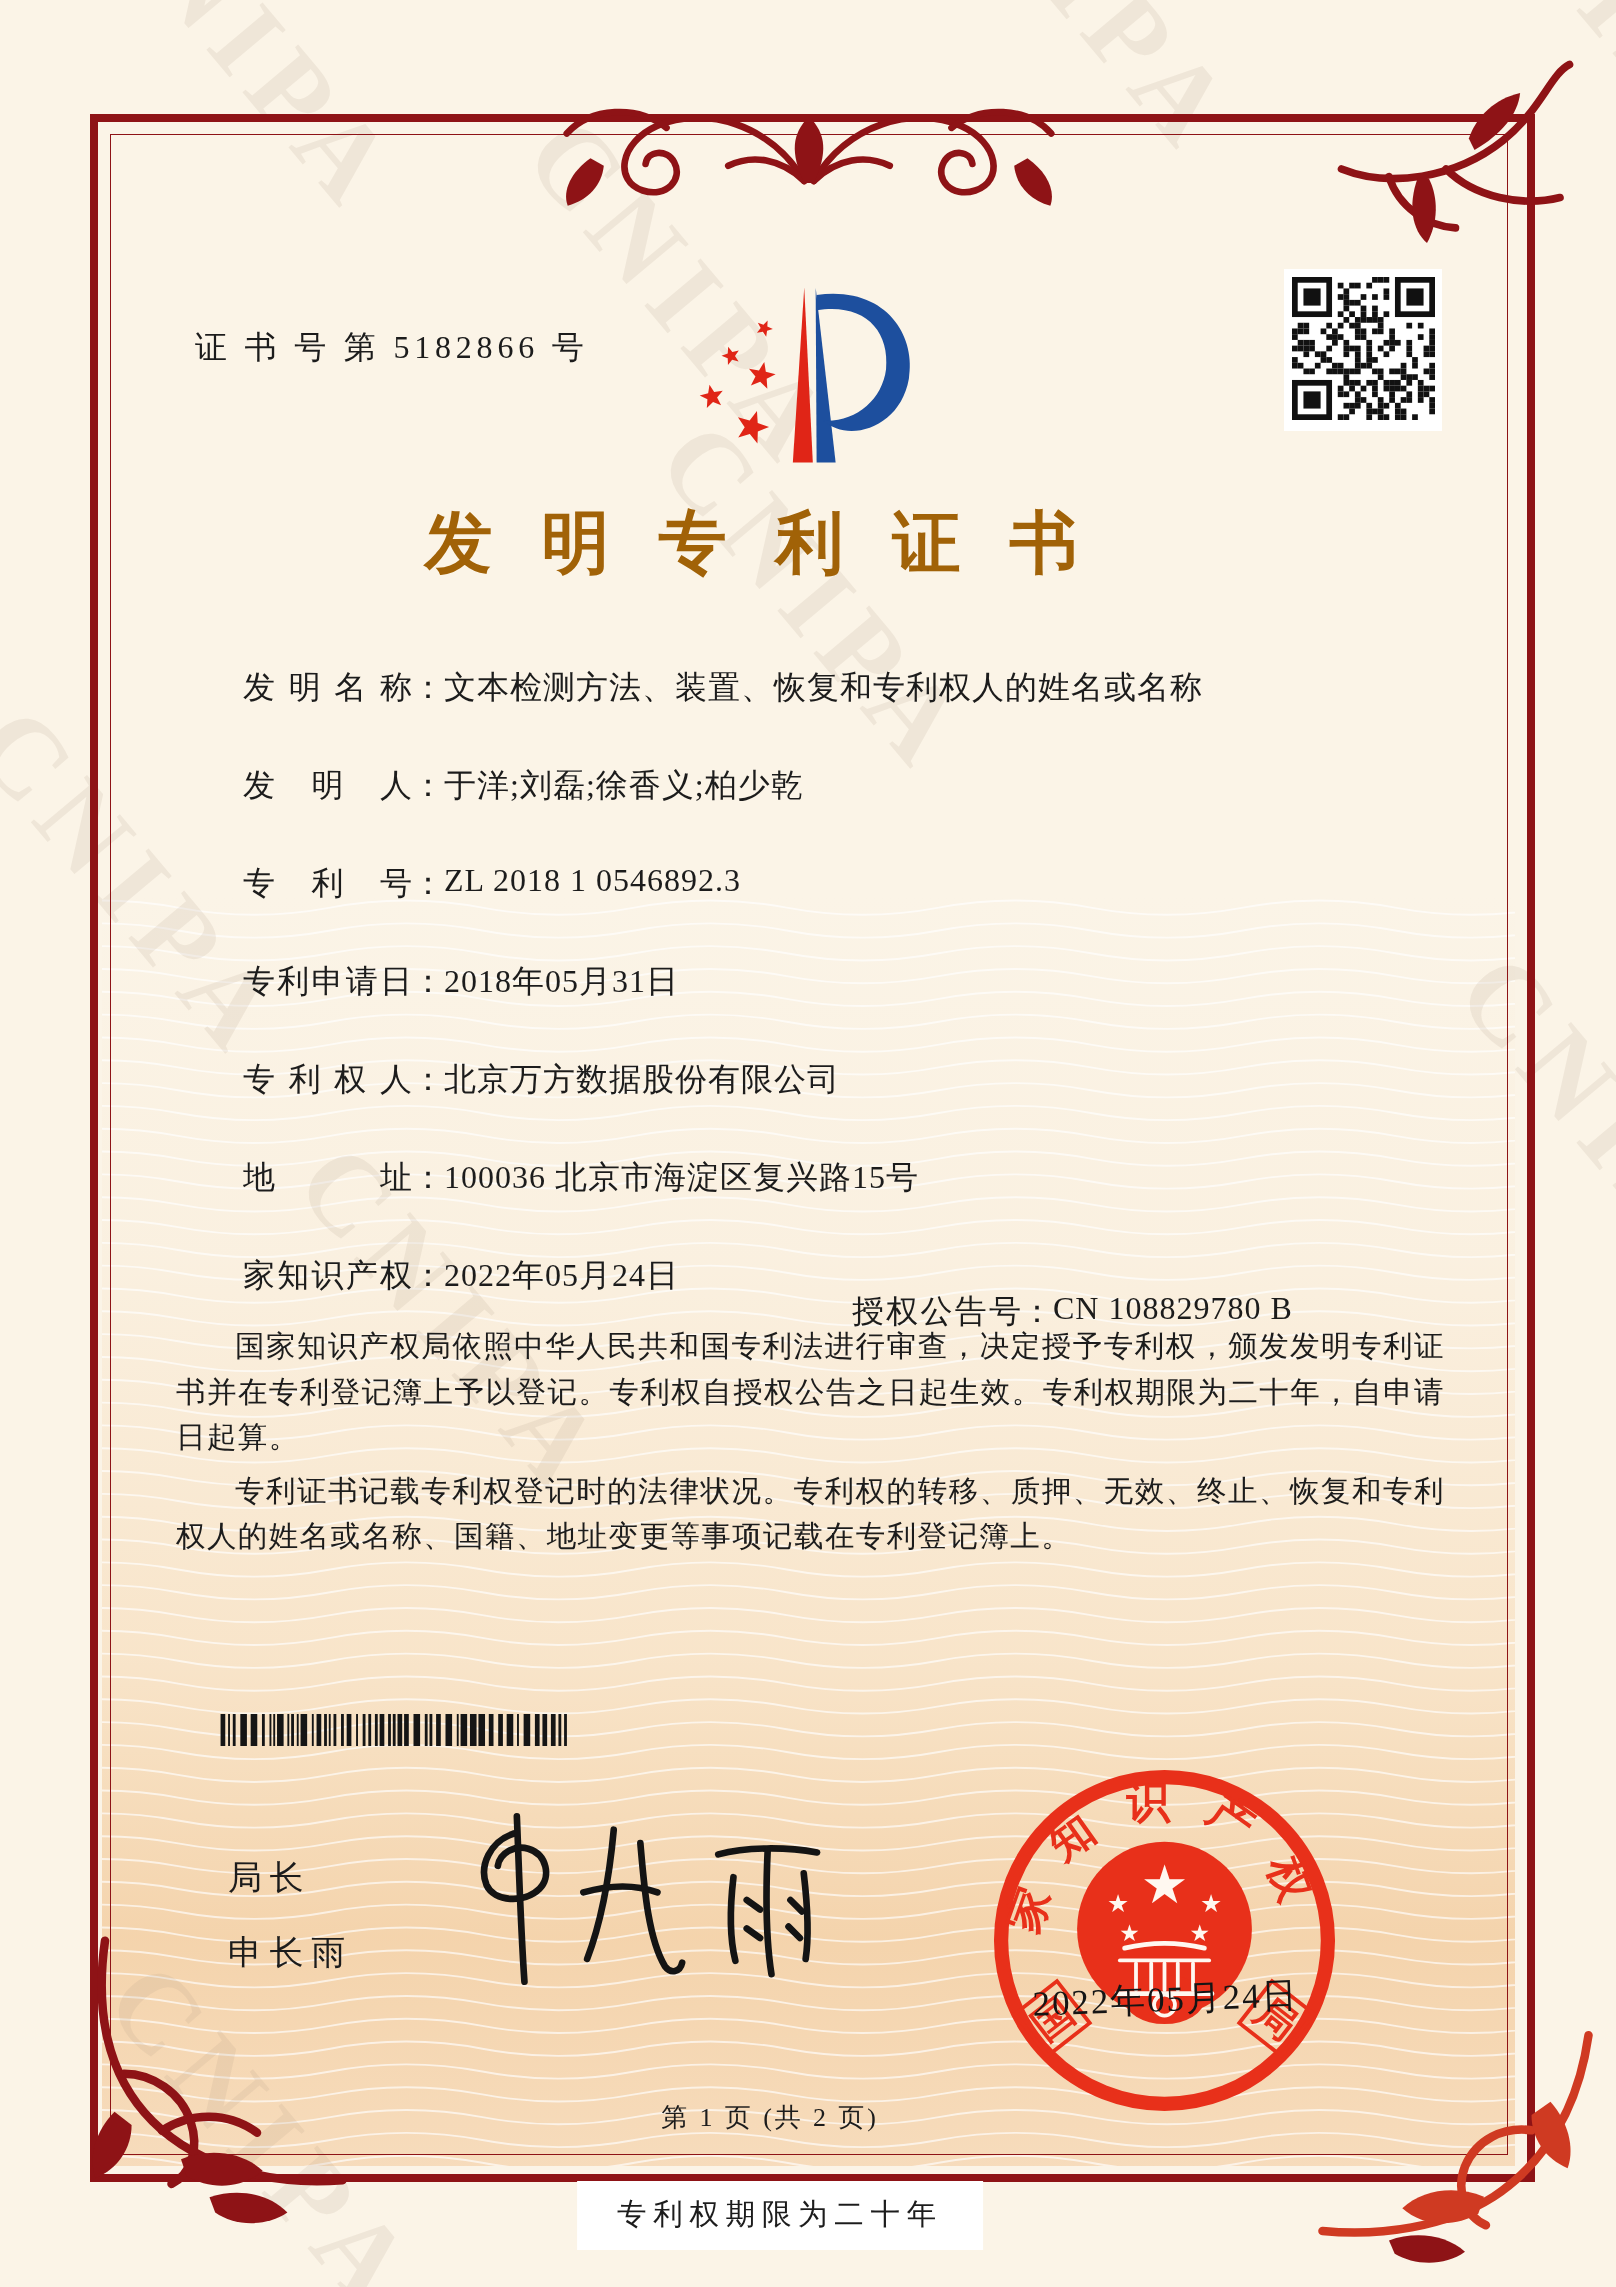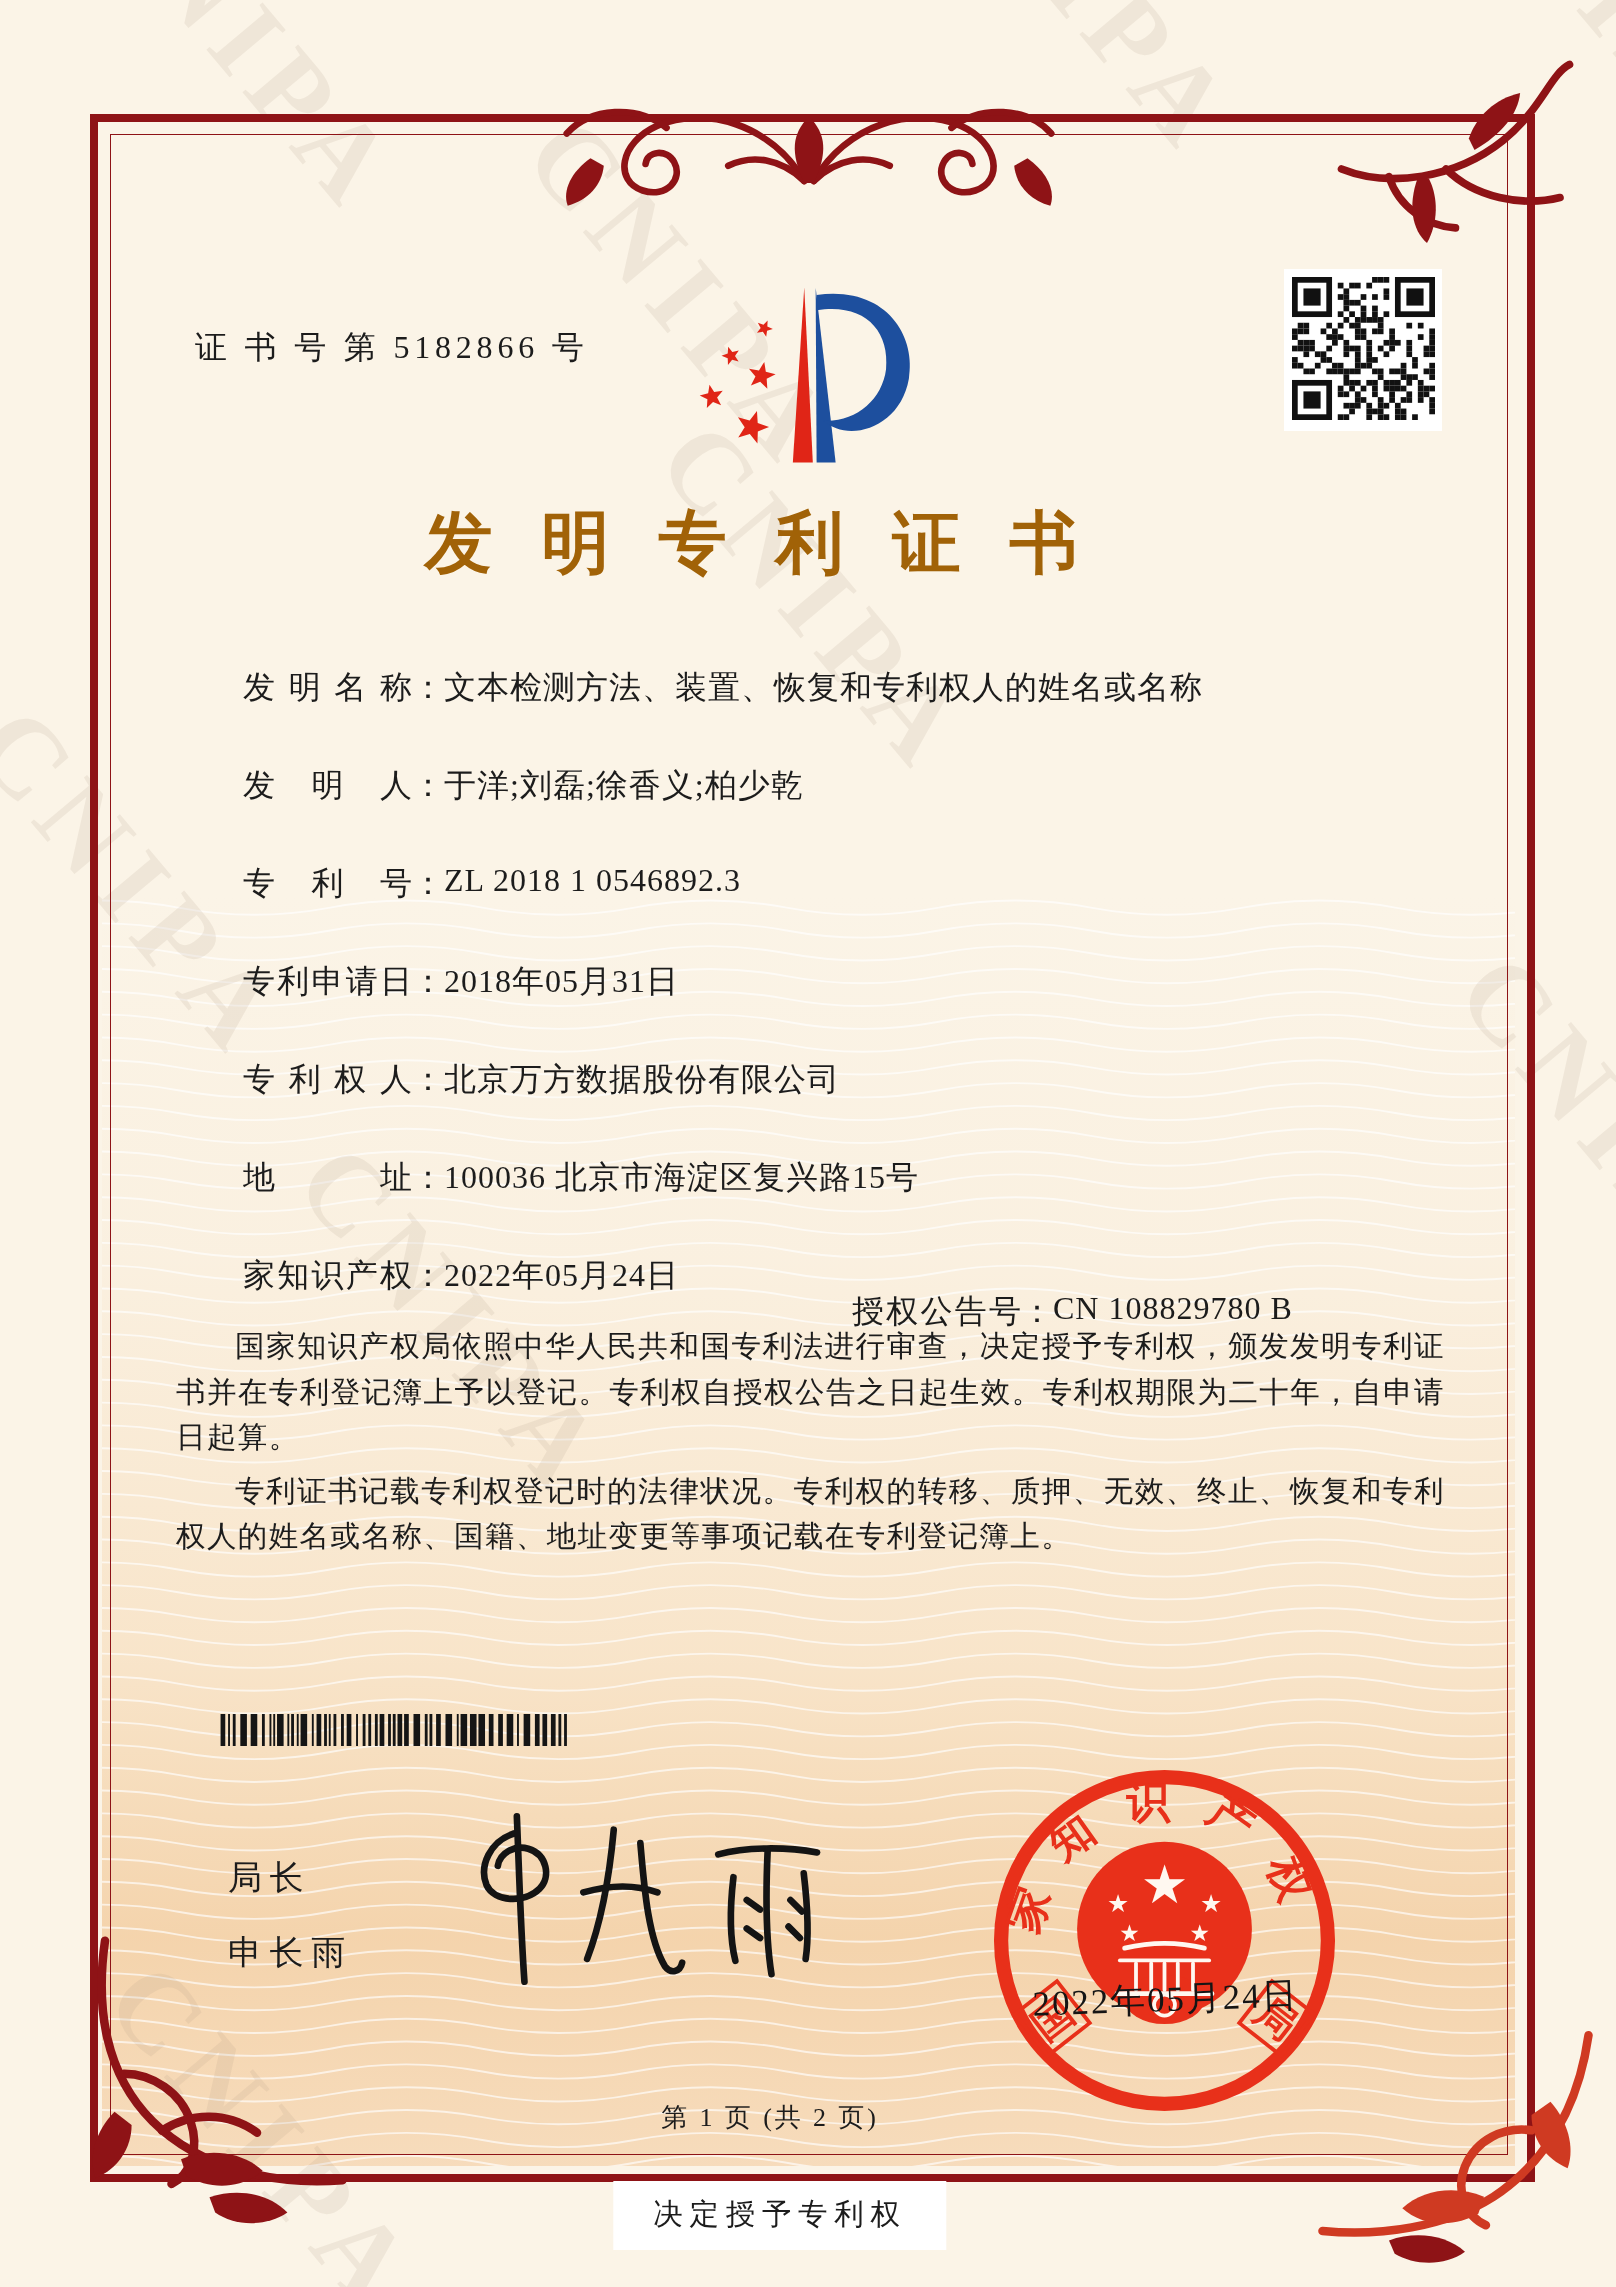--- a/index.html
+++ b/index.html
@@ -493,14 +493,14 @@
       <path d="M160,214 L160,242 M176,214 L176,242 M190,214 L190,242 M204,214 L204,242 M220,214 L220,242" stroke-width="4"></path>
       <path d="M140,246 L240,246" stroke-width="5"></path>
       <circle cx="190" cy="258" r="11" stroke-width="4"></circle>
     </g>
   </g>
 </svg>
 
 <div id="seal-date" class="abs">2022年05月24日</div>
 
 <div id="page-info" class="abs content">第 1 页 (共 2 页)</div>
-<div id="cont-note" class="abs content">决定授予专利权</div>
+<div id="cont-note" class="abs content">专利权期限为二十年</div>
 
 
 </body></html>

